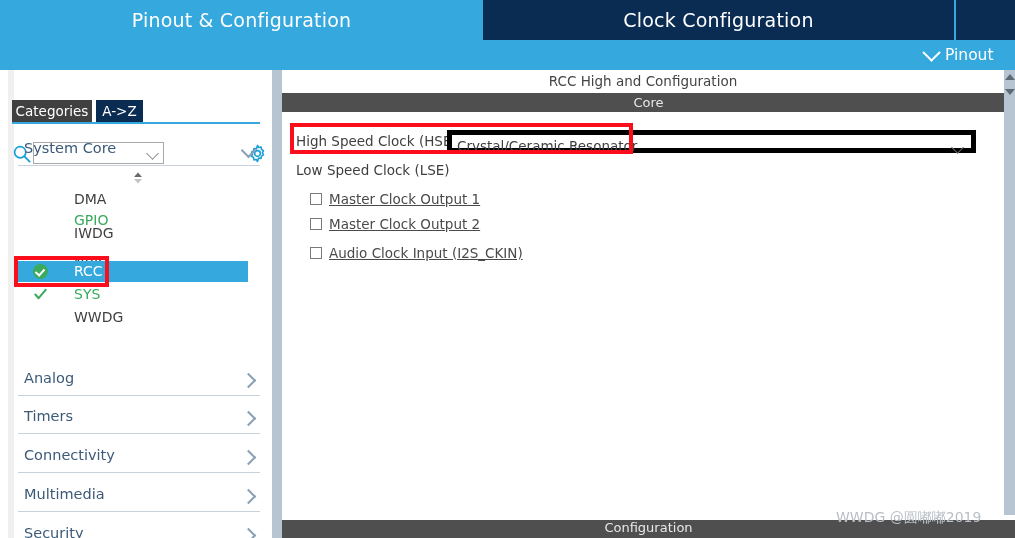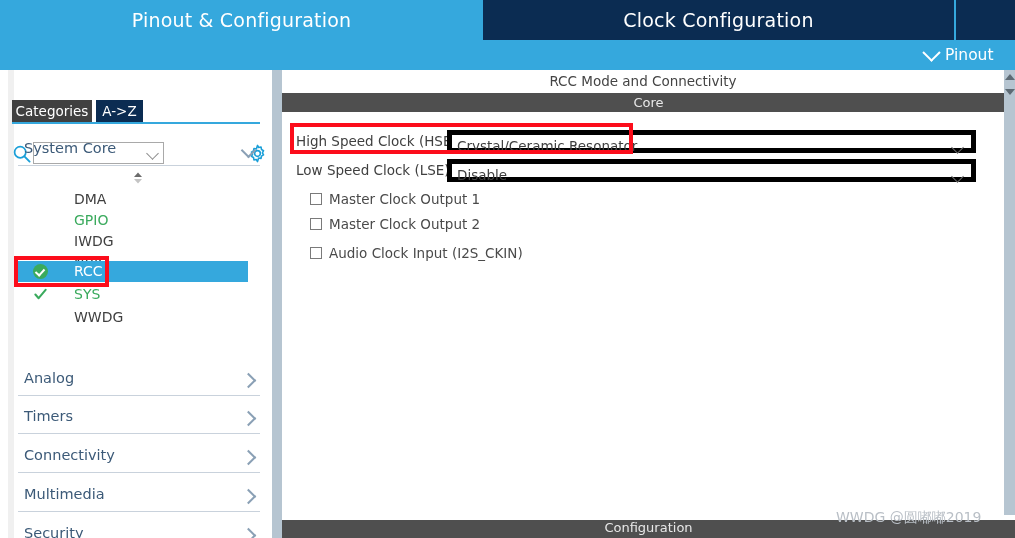--- a/index.html
+++ b/index.html
@@ -87,21 +87,21 @@
   .cfg-sel{position:absolute;height:23px;background:#ffffff;border:5px solid #000000;
            box-sizing:border-box;}
   .cfg-sel .val{position:absolute;left:5px;top:3px;font-size:13.5px;color:#3f3f3f;white-space:nowrap;}
   .cfg-sel .cv{position:absolute;right:9px;top:8px;width:8px;height:8px;
                border-right:1.6px solid #6f6f6f;border-bottom:1.6px solid #6f6f6f;
                transform:rotate(45deg);}
 
   .cbrow{position:absolute;left:310px;height:21px;}
   .cbrow .box{position:absolute;left:0;top:3px;width:12px;height:12px;
               border:1.4px solid #7a7a7a;background:#fff;box-sizing:border-box;}
-  .cbrow .cblbl{position:absolute;left:19px;top:1px;font-size:13.5px;color:#4a4a4a;white-space:nowrap;}
+  .cbrow .cblbl{position:absolute;left:19px;top:1px;font-size:13.5px;color:#4a4a4a;white-space:nowrap;text-decoration:underline;}
 
   
   #rsb{left:1004px;top:70px;width:11px;height:445px;background:#b6c5d1;}
   #rsb .arr{position:absolute;left:1px;width:9px;height:9px;}
   .tri{width:0;height:0;border-left:5px solid transparent;border-right:5px solid transparent;}
   .tri.up{border-bottom:6px solid #5d6a74;}
   .tri.dn{border-top:6px solid #5d6a74;}
 
   
   #bottombar{left:282px;top:520px;width:733px;height:18px;background:#4f4f4f;
@@ -178,21 +178,21 @@
 </svg>
 
 <div class="leaf" style="top:189px">
   <span class="txt">DMA</span>
 </div>
 
 <div class="leaf" style="top:210px">
   <span class="txt green">GPIO</span>
 </div>
 
-<div class="leaf" style="top:231px">
+<div class="leaf" style="top:223px">
   <span class="txt">IWDG</span>
 </div>
 
 <div class="leaf" style="top:252px">
   <span class="txt">NVIC</span>
 </div>
 
 <div class="leaf" style="top:261px">
   <span class="hl"></span>
   <span class="chk-circle"></span>
@@ -229,41 +229,37 @@
 <div class="cat" style="top:521px;border-bottom:none">
   <span class="lbl">Security</span>
   <span class="arrow right"></span>
 </div>
 
 <div id="splitter" class="abs"></div>
 
 <div id="main" class="abs"></div>
 
 <div id="panel-title" class="abs">
-  <span>RCC Mode and Connectivity</span>
+  <span>RCC High and Configuration</span>
 </div>
 
 <div id="mode-bar" class="abs">
   <span>Core</span>
 </div>
 
 <div class="cfg-row" style="left:296px;top:130px;width:690px">
   <span class="cfg-lbl" style="left:0">High Speed Clock (HSE)</span>
   <div class="cfg-sel" style="left:151px;width:529px">
     <span class="val">Crystal/Ceramic Resonator</span>
     <span class="cv"></span>
   </div>
 </div>
 
 <div class="cfg-row" style="left:296px;top:159px;width:690px">
   <span class="cfg-lbl" style="left:0">Low Speed Clock (LSE)</span>
-  <div class="cfg-sel" style="left:151px;width:529px">
-    <span class="val">Disable</span>
-    <span class="cv"></span>
-  </div>
 </div>
 
 <div class="cbrow" style="top:190px">
   <span class="box"></span>
   <span class="cblbl">Master Clock Output 1</span>
 </div>
 <div class="cbrow" style="top:215px">
   <span class="box"></span>
   <span class="cblbl">Master Clock Output 2</span>
 </div>

